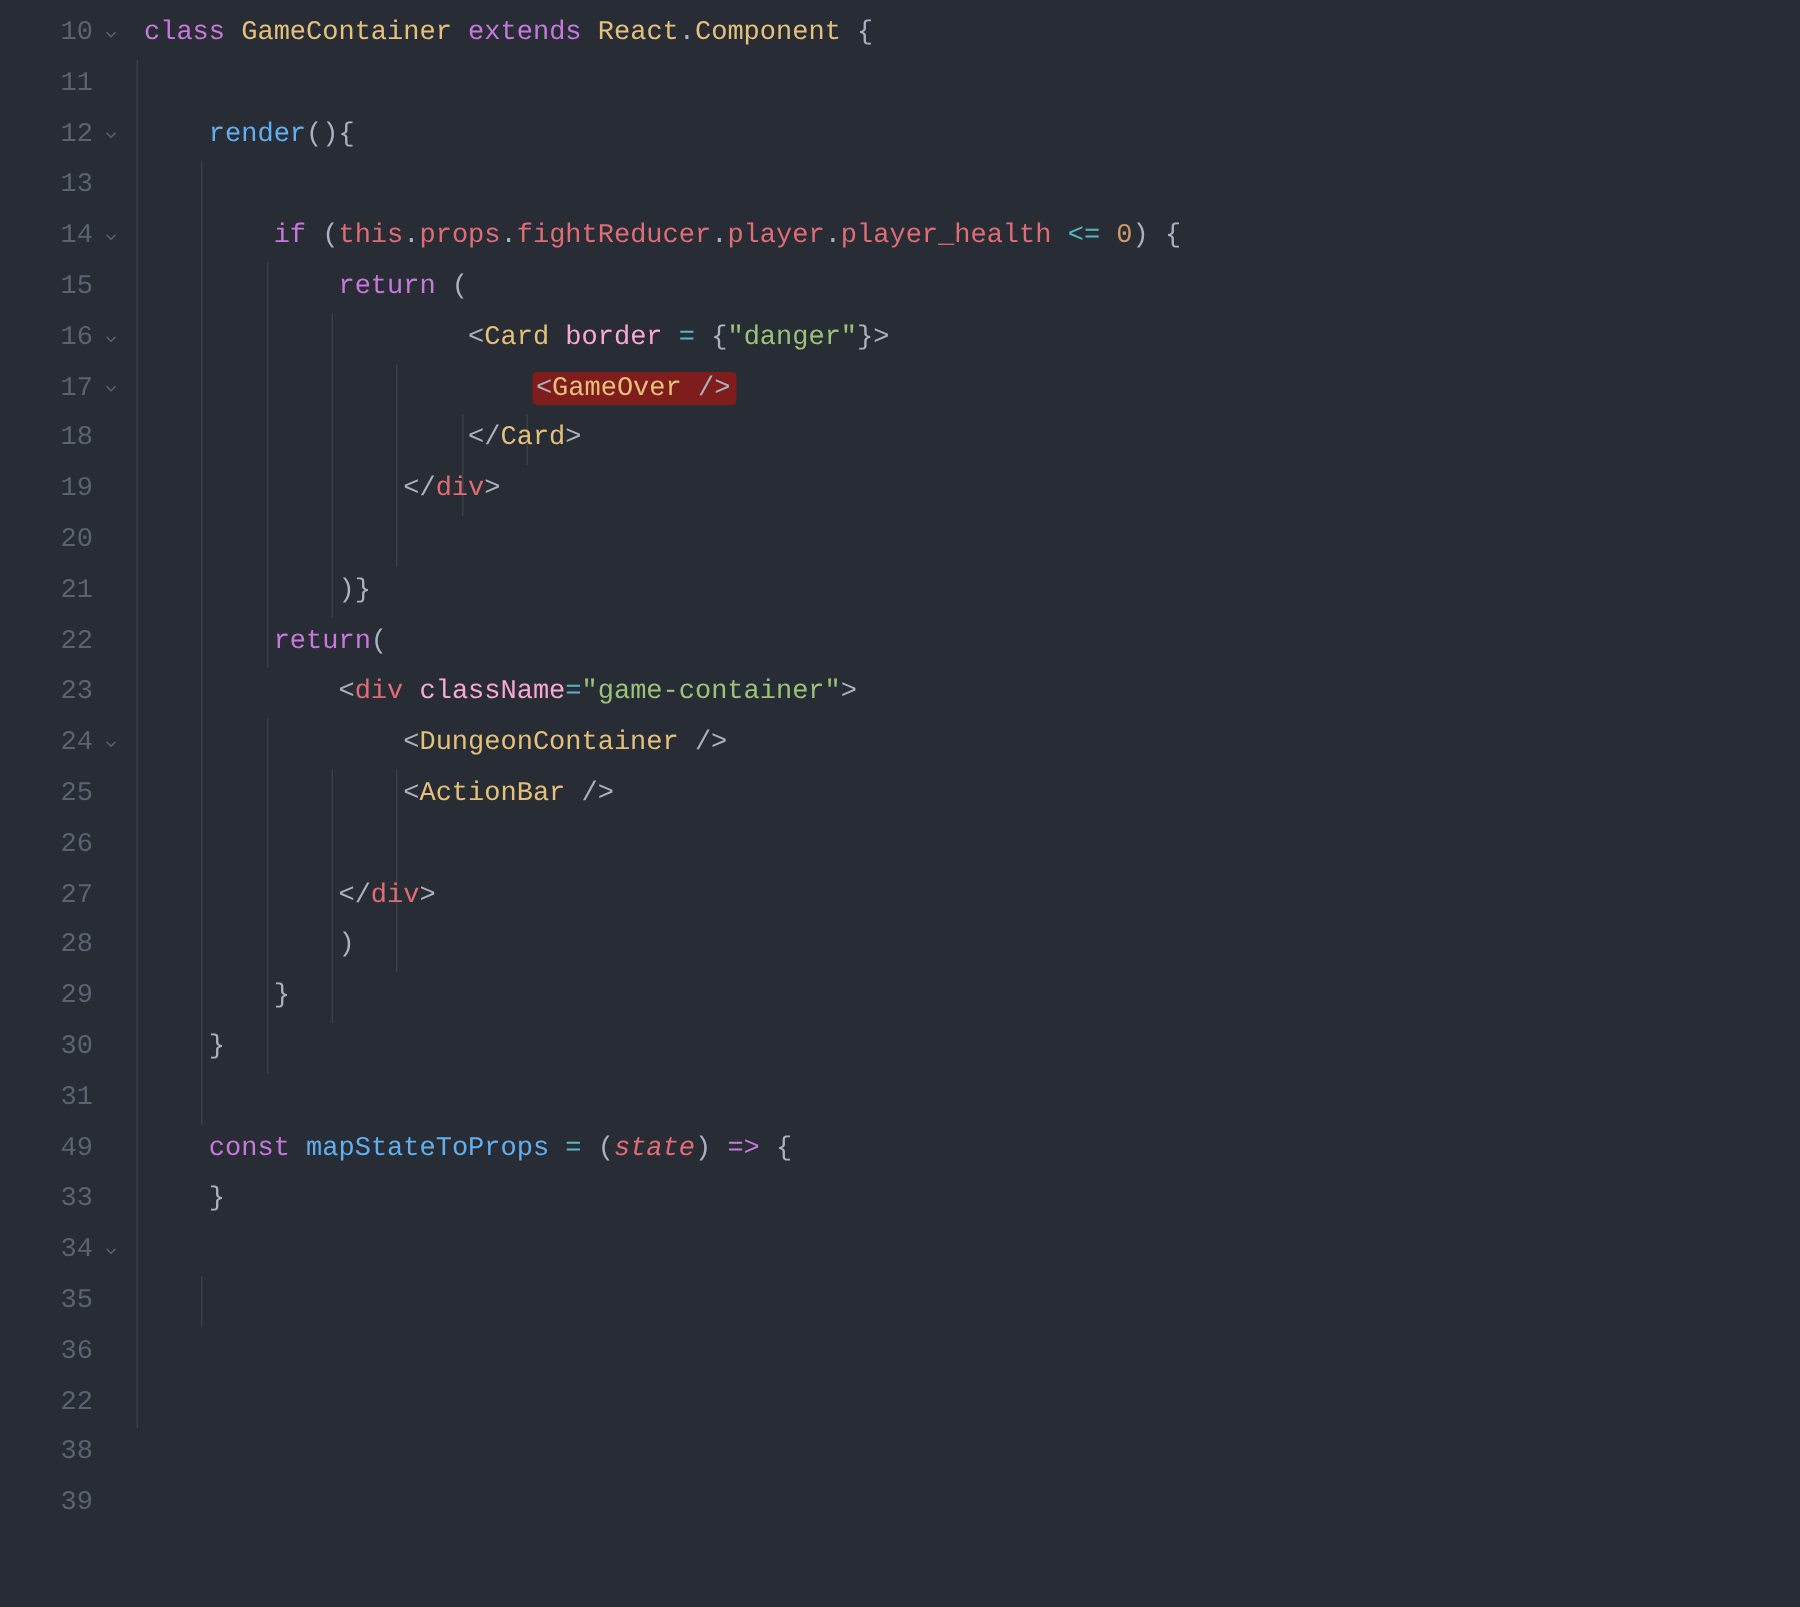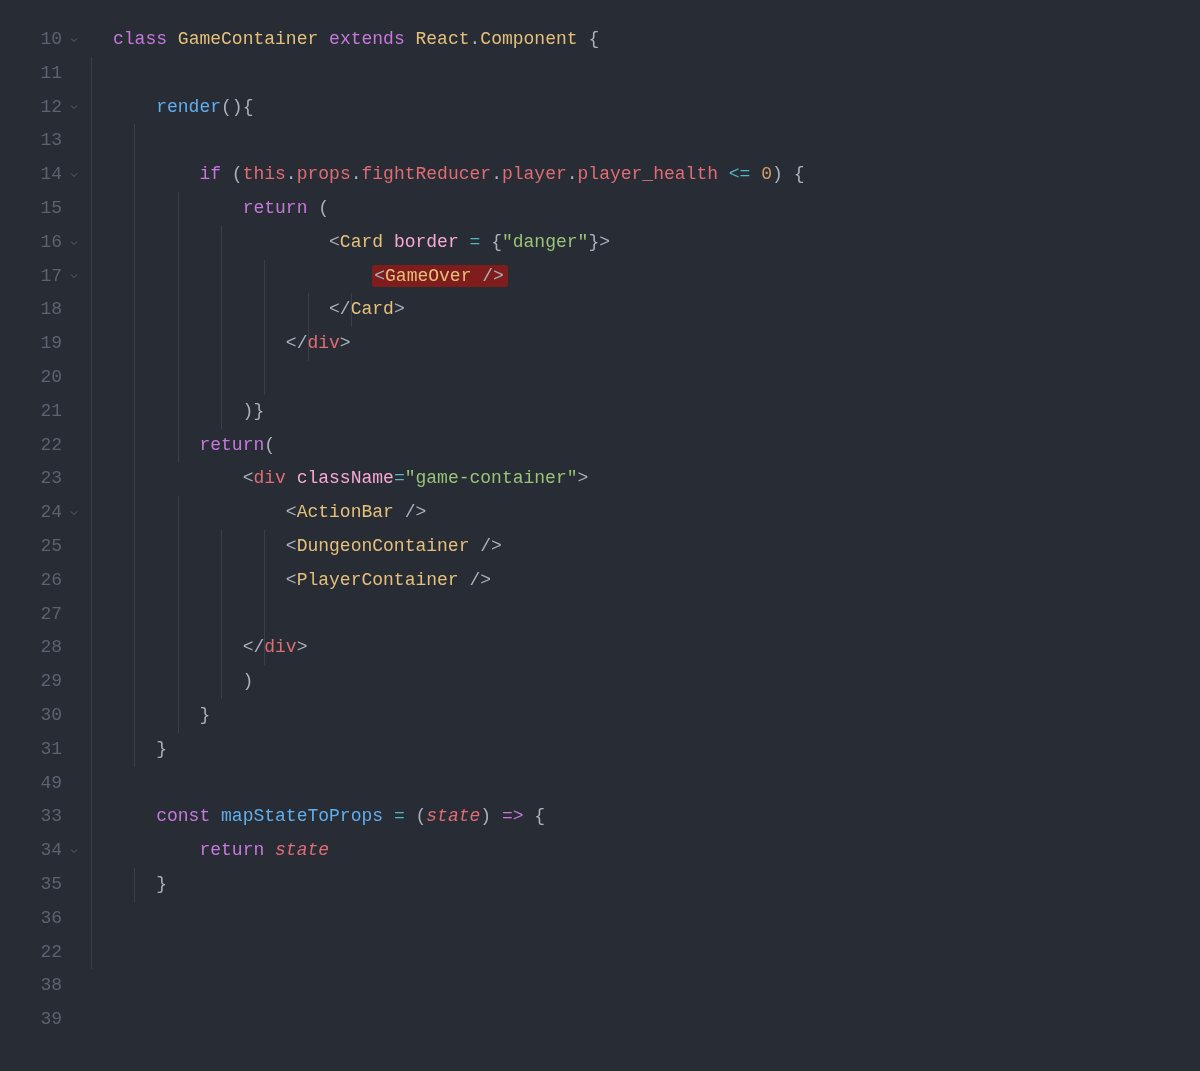--- a/index.html
+++ b/index.html
@@ -9,21 +9,21 @@
     font-size: 18px;
     line-height: 33.8px;
     color: #abb2bf;
     width: 1200px;
     height: 1071px;
     overflow: hidden;
   }
   .editor {
     display: flex;
     height: 100%;
-    padding-top: 23px;
+    padding-top: 6px;
   }
   .gutter {
     width: 90px;
     text-align: right;
     color: #4b5263;
     user-select: none;
     flex-shrink: 0;
   }
   .gutter-row {
     display: flex;
@@ -58,21 +58,20 @@
     position: relative;
     padding-left: 6px;
   }
   pre.line {
     height: 33.8px;
     white-space: pre;
     font-family: inherit;
     font-size: inherit;
     line-height: 33.8px;
     position: relative;
-    margin-left: 17px;
   }
   
   .kw     { color: #c678dd; }   
   .cls    { color: #e5c07b; }   
   .fn     { color: #61afef; }   
   .prop   { color: #e06c75; }   
   .attr   { color: #f9a8d4; }
   .op     { color: #56b6c2; }   
   .str    { color: #98c379; }   
   .num    { color: #d19a66; }
@@ -273,28 +272,26 @@
       <pre class="line"><span class="punc">        </span><span class="kw">if</span><span class="punc"> (</span><span class="prop">this</span><span class="punc">.</span><span class="prop">props</span><span class="punc">.</span><span class="prop">fightReducer</span><span class="punc">.</span><span class="prop">player</span><span class="punc">.</span><span class="prop">player_health</span><span class="punc"> </span><span class="op">&lt;=</span><span class="punc"> </span><span class="num">0</span><span class="punc">) </span><span class="punc">{</span></pre>
       <pre class="line"><span class="punc">            </span><span class="kw">return</span><span class="punc"> (</span></pre>
       <pre class="line"><span class="punc">                    </span><span class="ang">&lt;</span><span class="cls">Card</span><span class="punc"> </span><span class="attr">border</span><span class="punc"> </span><span class="op">=</span><span class="punc"> </span><span class="punc">{</span><span class="str">"danger"</span><span class="punc">}</span><span class="ang">&gt;</span></pre>
       <pre class="line"><span class="punc">                        </span><span class="hl"><span class="ang">&lt;</span><span class="cls">GameOver</span><span class="punc"> </span><span class="ang">/&gt;</span></span></pre>
       <pre class="line"><span class="punc">                    </span><span class="ang">&lt;/</span><span class="cls">Card</span><span class="ang">&gt;</span></pre>
       <pre class="line"><span class="punc">                </span><span class="ang">&lt;/</span><span class="prop">div</span><span class="ang">&gt;</span></pre>
       <pre class="line"></pre>
       <pre class="line"><span class="punc">            )</span><span class="punc">}</span></pre>
       <pre class="line"><span class="punc">        </span><span class="kw">return</span><span class="punc">(</span></pre>
       <pre class="line"><span class="punc">            </span><span class="ang">&lt;</span><span class="prop">div</span><span class="punc"> </span><span class="attr">className</span><span class="op">=</span><span class="str">"game-container"</span><span class="ang">&gt;</span></pre>
+      <pre class="line"><span class="punc">                </span><span class="ang">&lt;</span><span class="cls">DungeonContainer</span><span class="punc"> </span><span class="ang">/&gt;</span></pre>
       <pre class="line"><span class="punc">                </span><span class="ang">&lt;</span><span class="cls">ActionBar</span><span class="punc"> </span><span class="ang">/&gt;</span></pre>
-      <pre class="line"><span class="punc">                </span><span class="ang">&lt;</span><span class="cls">DungeonContainer</span><span class="punc"> </span><span class="ang">/&gt;</span></pre>
-      <pre class="line"><span class="punc">                </span><span class="ang">&lt;</span><span class="cls">PlayerContainer</span><span class="punc"> </span><span class="ang">/&gt;</span></pre>
       <pre class="line"></pre>
       <pre class="line"><span class="punc">            </span><span class="ang">&lt;/</span><span class="prop">div</span><span class="ang">&gt;</span></pre>
       <pre class="line"><span class="punc">            )</span></pre>
       <pre class="line"><span class="punc">        </span><span class="punc">}</span></pre>
       <pre class="line"><span class="punc">    </span><span class="punc">}</span></pre>
       <pre class="line"></pre>
       <pre class="line"><span class="punc">    </span><span class="kw">const</span><span class="punc"> </span><span class="fn">mapStateToProps</span><span class="punc"> </span><span class="op">=</span><span class="punc"> (</span><span class="param">state</span><span class="punc">) </span><span class="kw">=&gt;</span><span class="punc"> </span><span class="punc">{</span></pre>
-      <pre class="line"><span class="punc">        </span><span class="kw">return</span><span class="punc"> </span><span class="param">state</span></pre>
       <pre class="line"><span class="punc">    </span><span class="punc">}</span></pre>
       <pre class="line"></pre>
       <pre class="line"></pre>
     </div>
 </div>
 
 </body></html>

